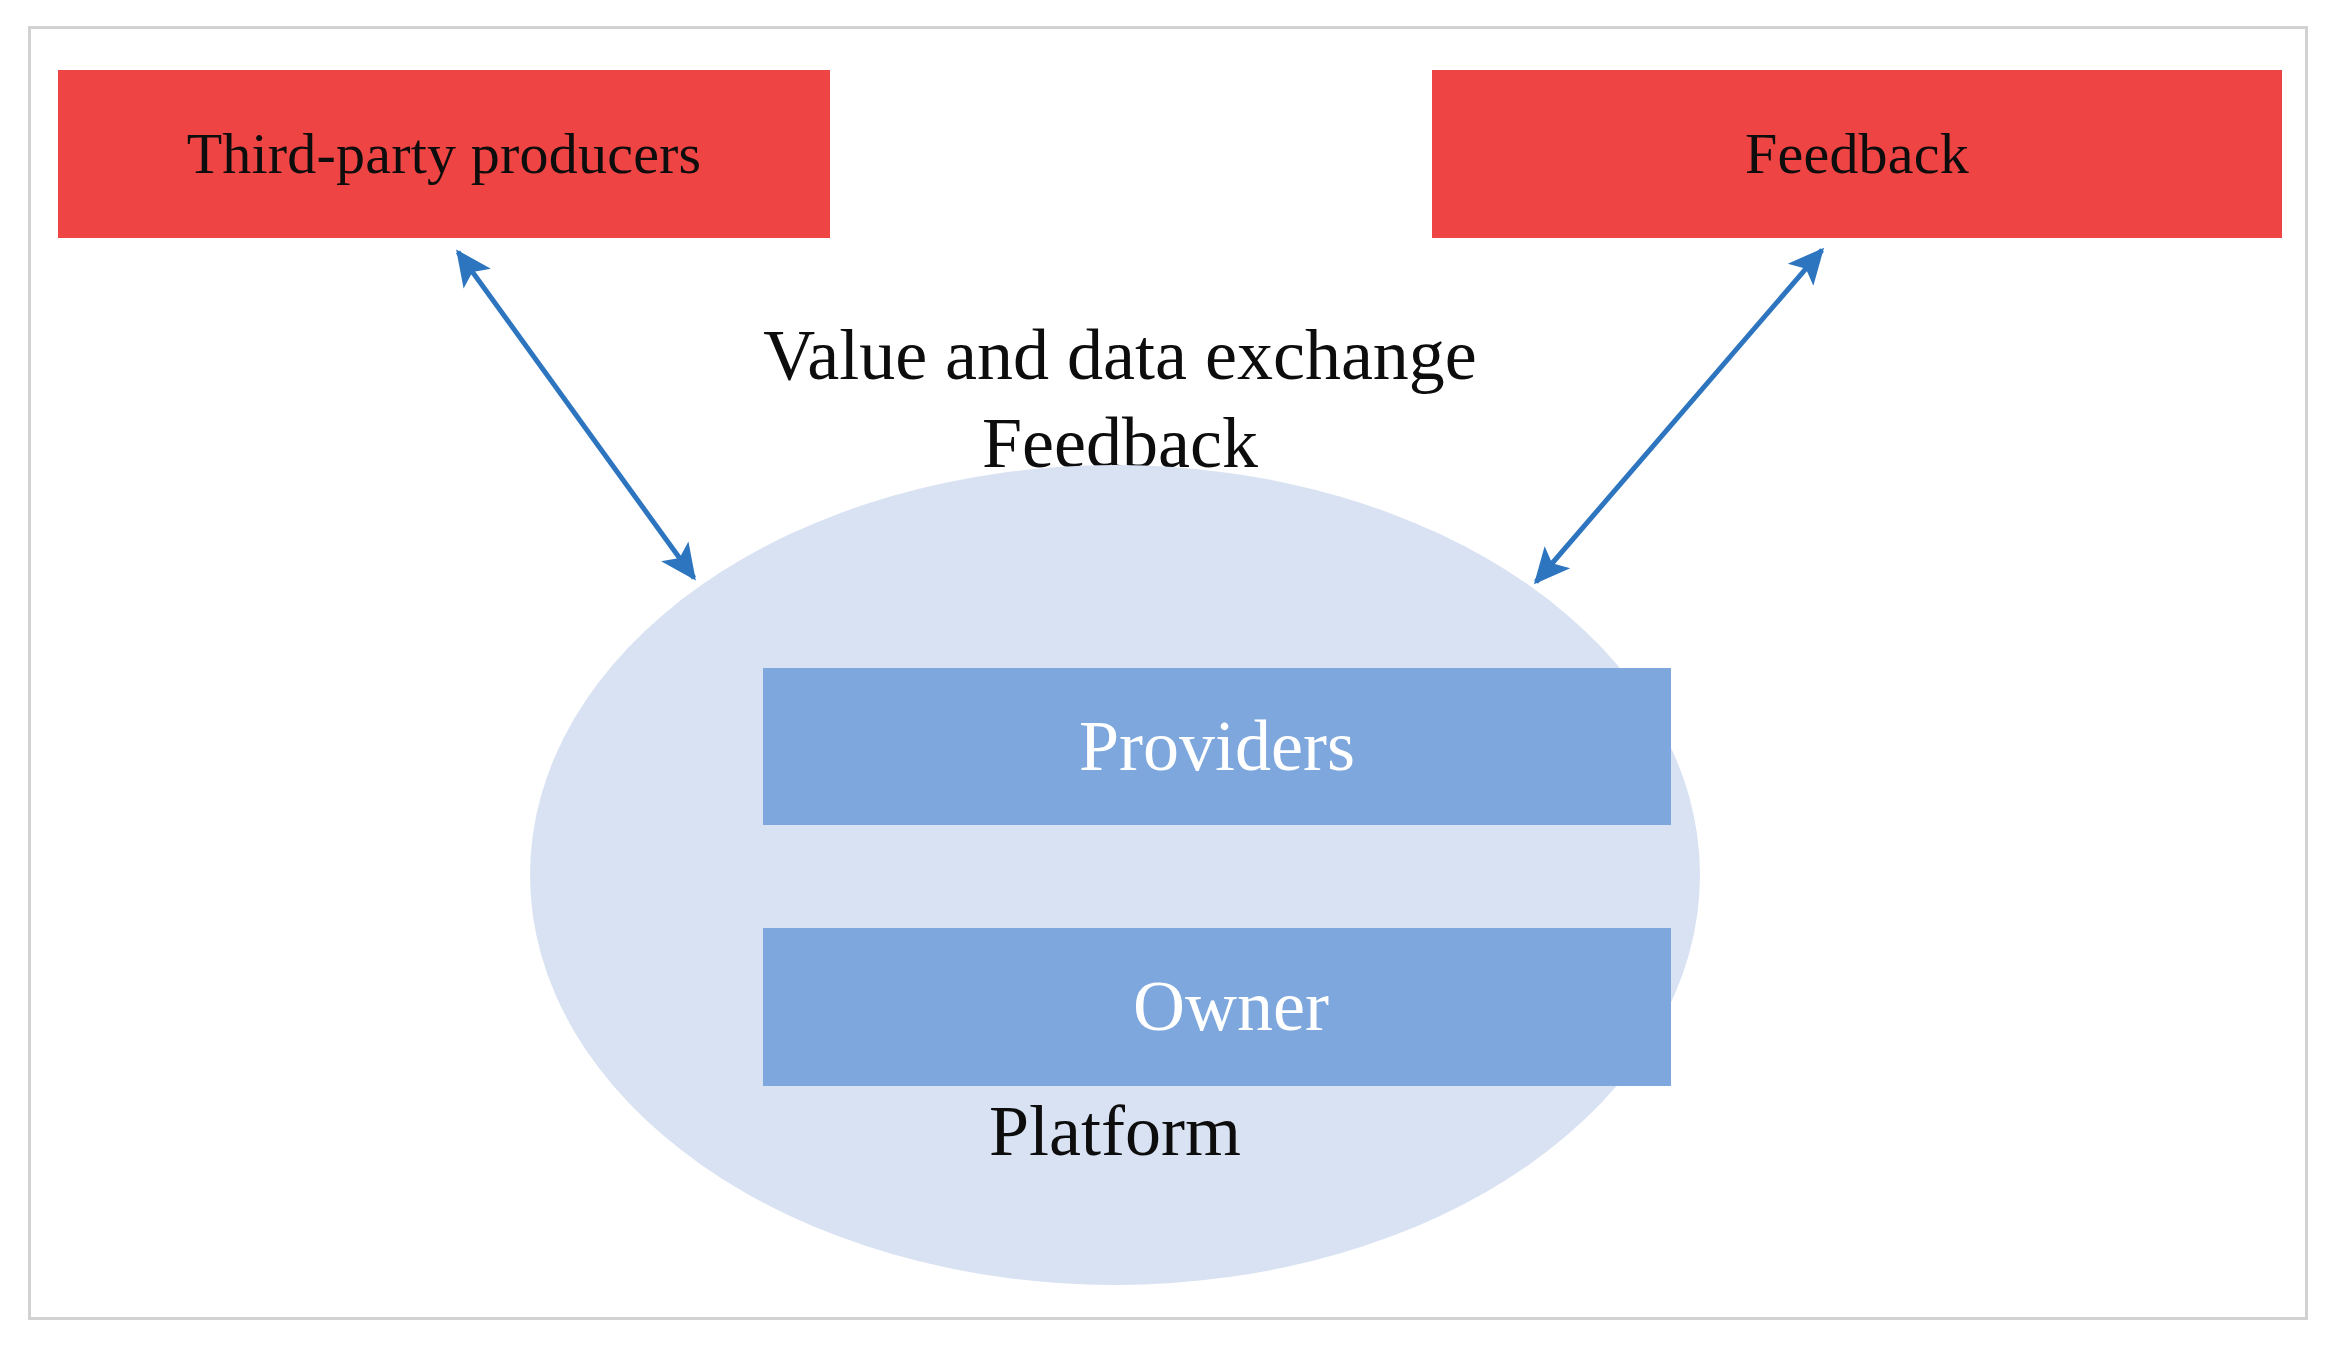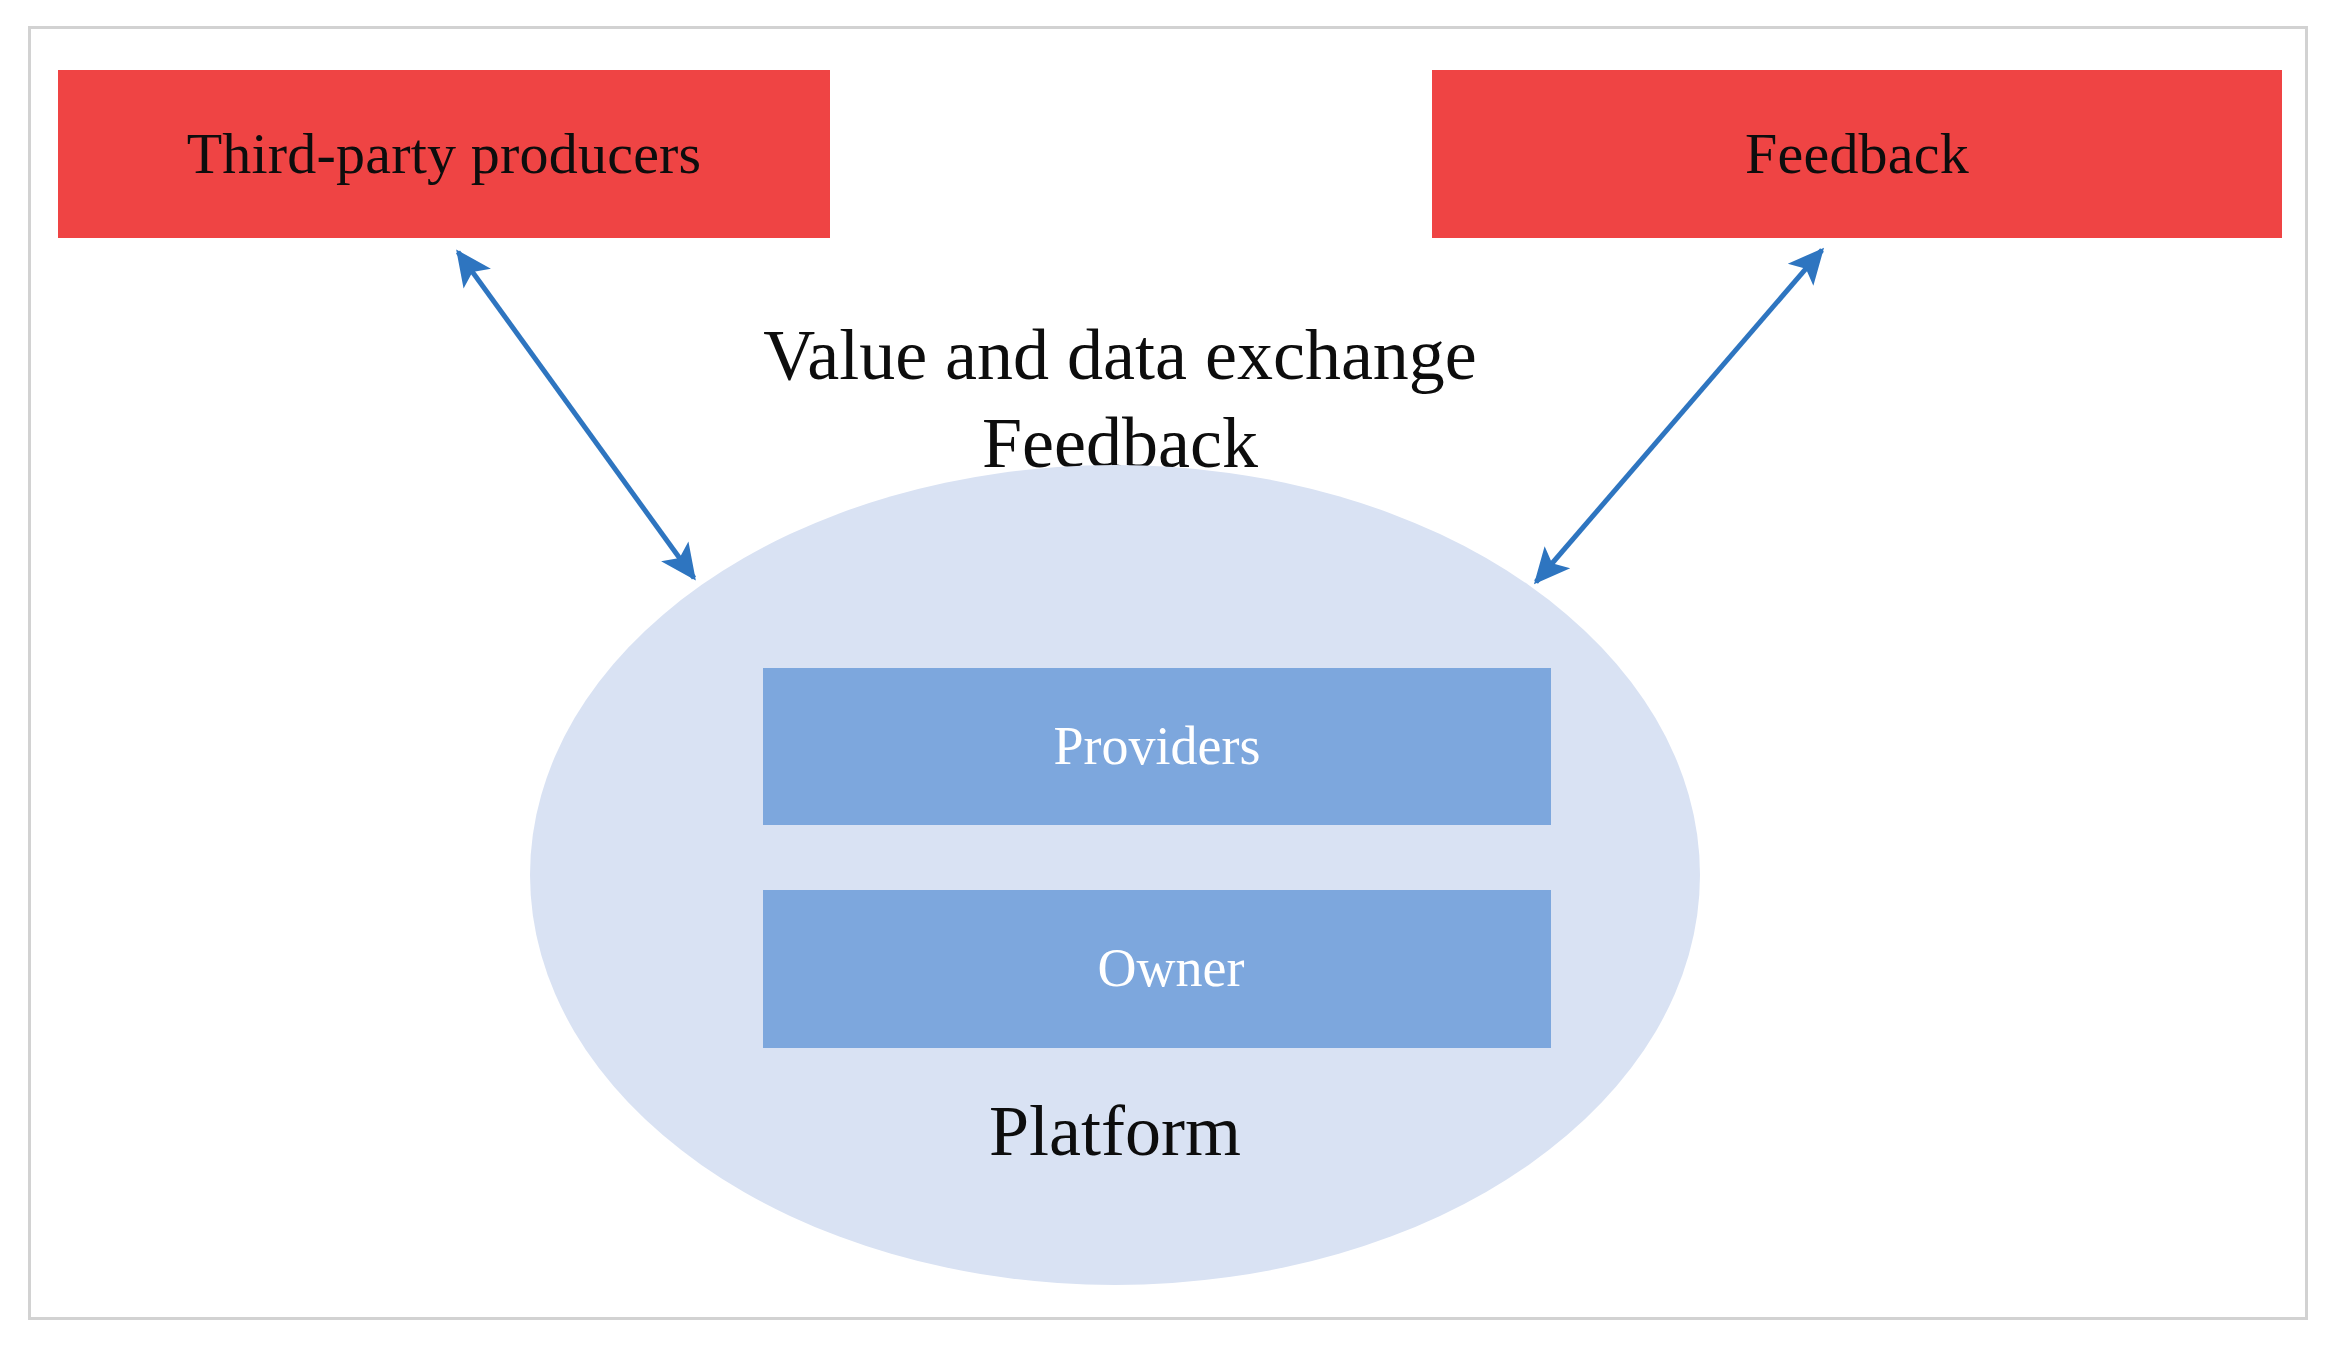--- a/index.html
+++ b/index.html
@@ -56,32 +56,32 @@
     width: 1170px;
     height: 820px;
     background: #d9e2f3;
     border-radius: 50%;
   }
 
   
   .inner-bar {
     position: absolute;
     left: 763px;
-    width: 788px;
+    width: 908px;
     background: #7da7dd;
     box-sizing: border-box;
     display: flex;
     align-items: center;
     justify-content: center;
     color: #ffffff;
-    font-size: 54px;
+    font-size: 72px;
     line-height: 1.1;
   }
   .inner-bar.providers { top: 668px; height: 157px; }
-  .inner-bar.owner     { top: 890px; height: 158px; padding-left: 28px; }
+  .inner-bar.owner     { top: 928px; height: 158px; padding-left: 28px; }
 
   
   .platform-caption {
     position: absolute;
     left: 530px;
     top: 1092px;
     width: 1170px;
     text-align: center;
     font-size: 72px;
     color: #0d0d0d;

